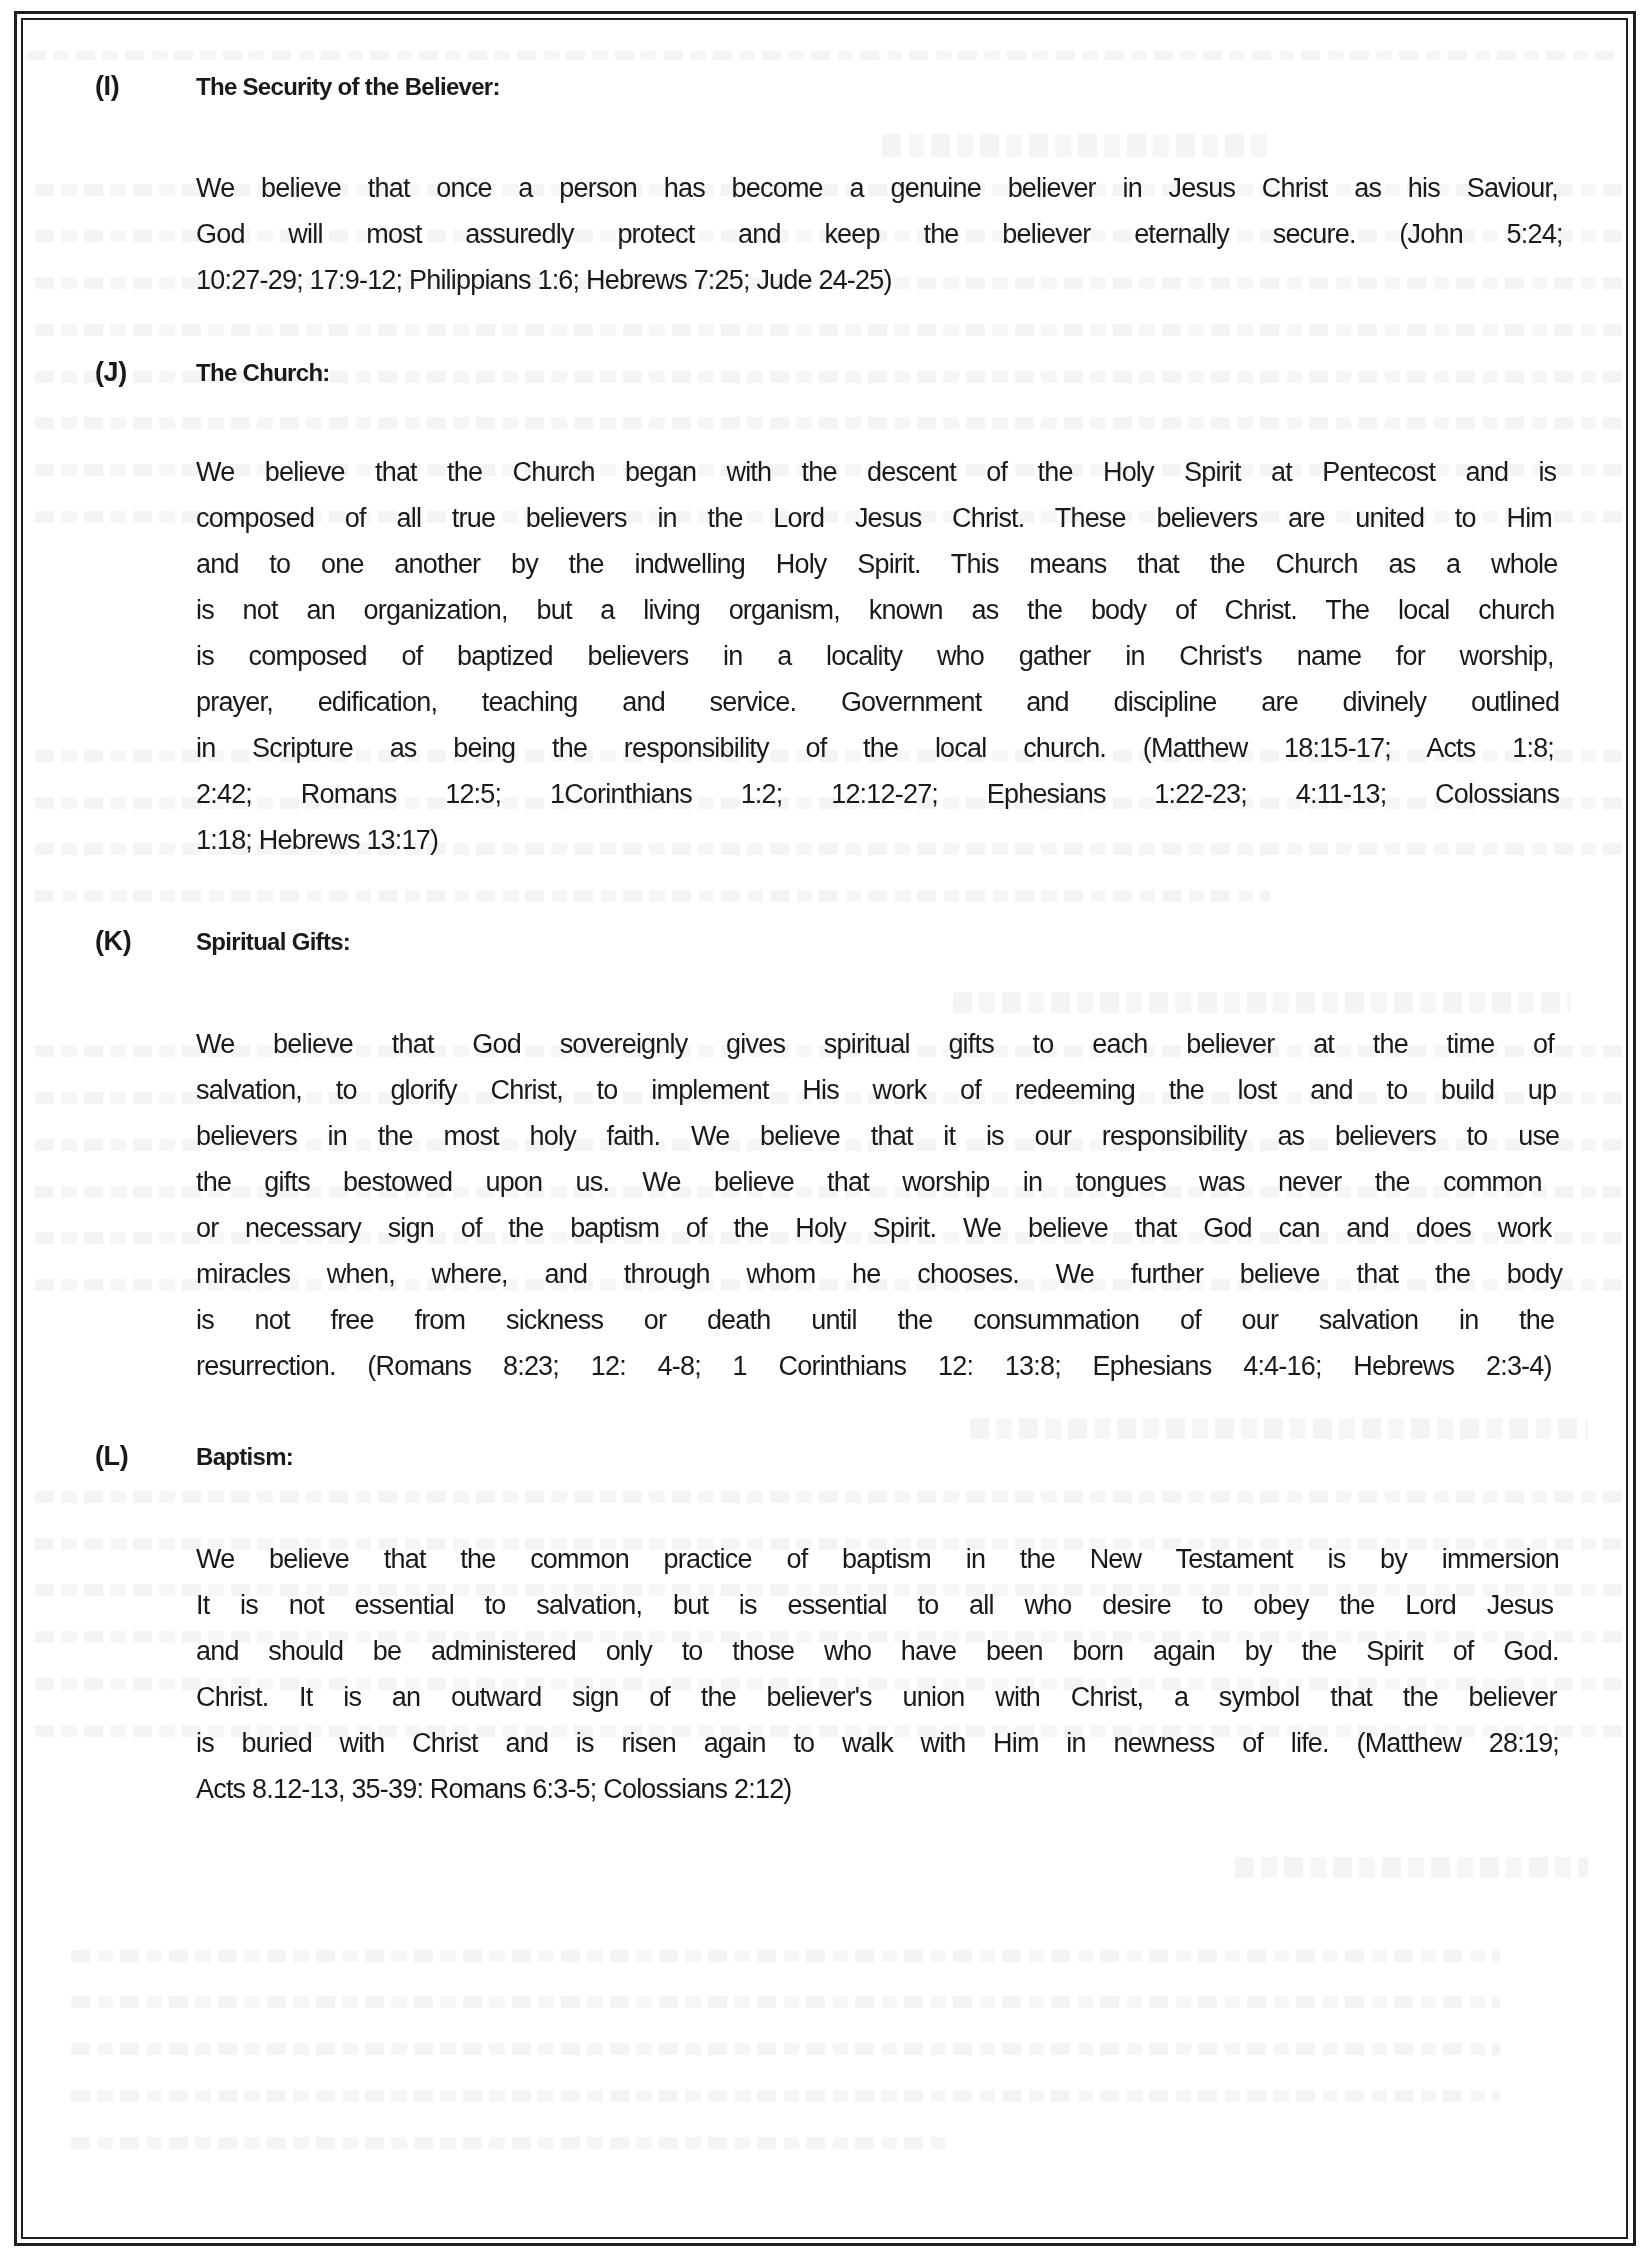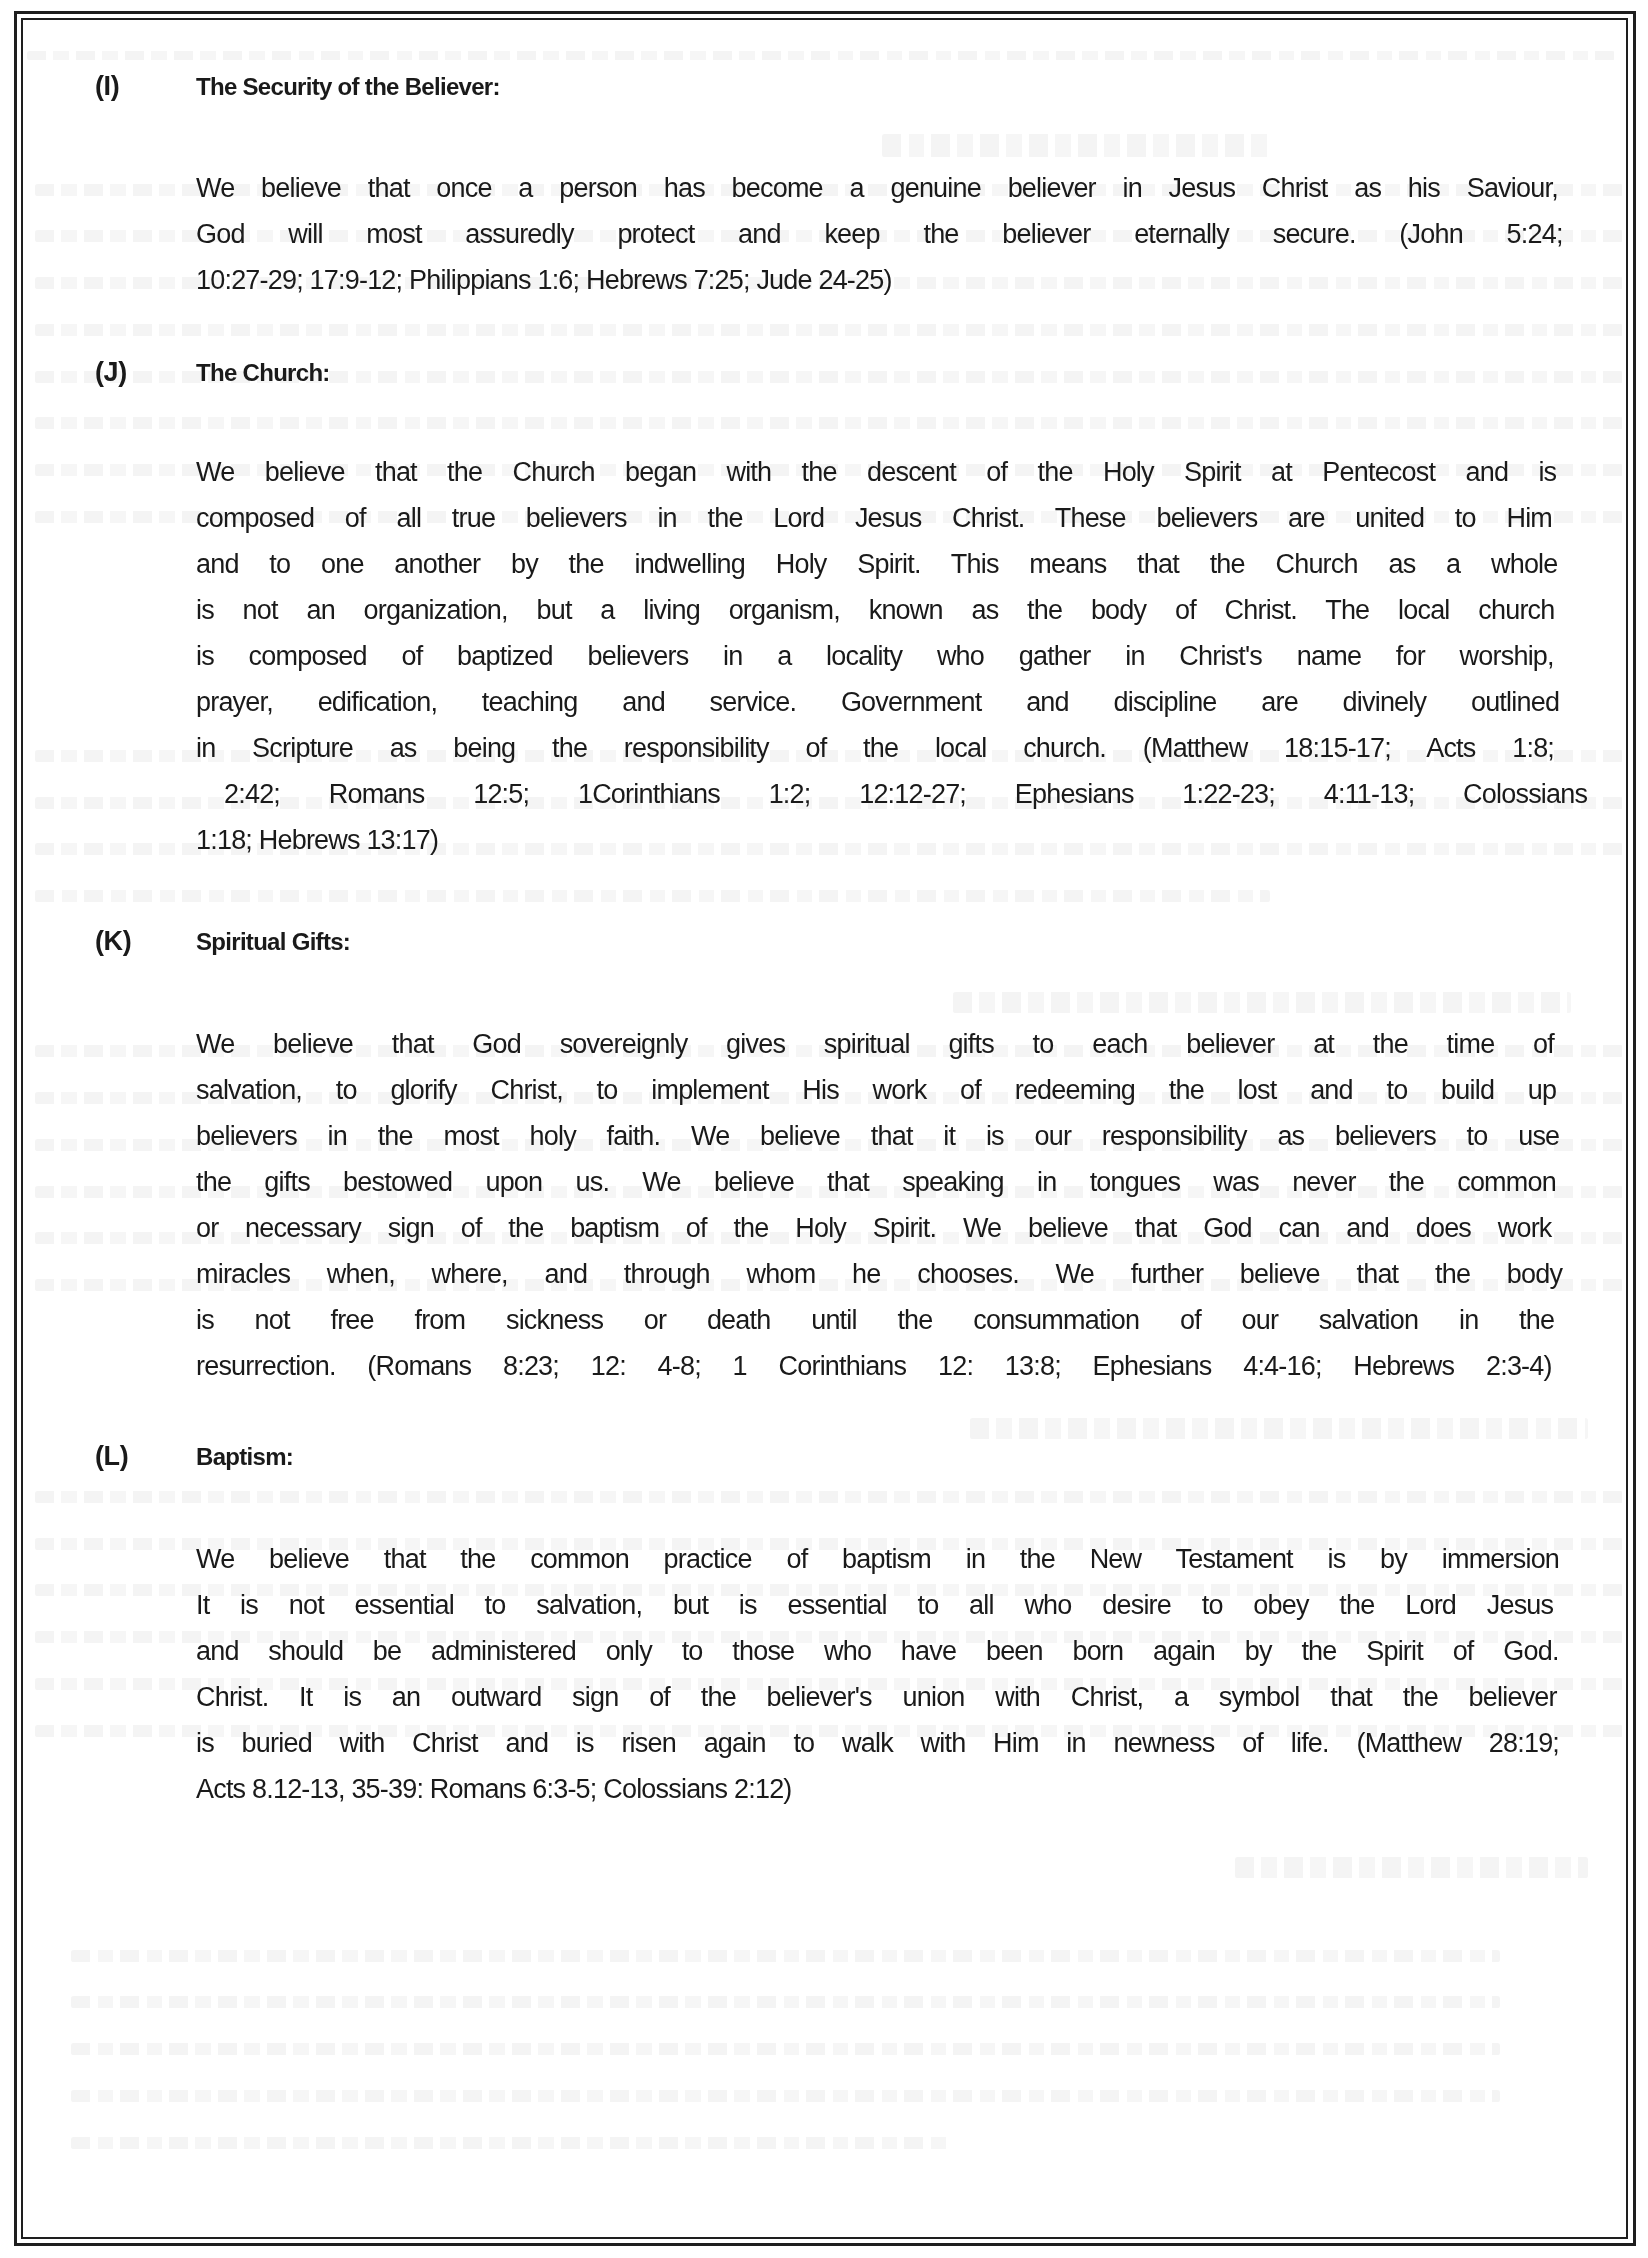--- a/index.html
+++ b/index.html
@@ -147,35 +147,35 @@
     <span class="section-title">The Church:</span>
   </div>
   <div class="section-body" style="margin-top:46px;">
     <span class="body-line" style="white-space: nowrap; display: block; text-align-last: left; width: 1374px; word-spacing: 23.6px; text-align: left;">We believe that the Church began with the descent of the Holy Spirit at Pentecost and is</span>
     <span class="body-line" style="white-space: nowrap; display: block; text-align-last: left; width: 1374px; word-spacing: 24px; text-align: left;">composed of all true believers in the Lord Jesus Christ. These believers are united to Him</span>
     <span class="body-line" style="white-space: nowrap; display: block; text-align-last: left; width: 1374px; word-spacing: 24px; text-align: left;">and to one another by the indwelling Holy Spirit. This means that the Church as a whole</span>
     <span class="body-line" style="white-space: nowrap; display: block; text-align-last: left; width: 1374px; word-spacing: 22px; text-align: left;">is not an organization, but a living organism, known as the body of Christ. The local church</span>
     <span class="body-line" style="white-space: nowrap; display: block; text-align-last: left; width: 1374px; word-spacing: 28px; text-align: left;">is composed of baptized believers in a locality who gather in Christ's name for worship,</span>
     <span class="body-line" style="white-space: nowrap; display: block; text-align-last: left; width: 1374px; word-spacing: 38px; text-align: left;">prayer, edification, teaching and service. Government and discipline are divinely outlined</span>
     <span class="body-line" style="white-space: nowrap; display: block; text-align-last: left; width: 1374px; word-spacing: 30px; text-align: right;">in Scripture as being the responsibility of the local church. (Matthew 18:15-17; Acts 1:8;</span>
-    <span class="body-line" style="white-space: nowrap; display: block; text-align-last: left; width: 1374px; word-spacing: 42px; text-align: right; margin-left: 28px;">2:42; Romans 12:5; 1Corinthians 1:2; 12:12-27; Ephesians 1:22-23; 4:11-13; Colossians</span>
+    <span class="body-line" style="white-space: nowrap; display: block; text-align-last: left; width: 1374px; word-spacing: 42px; text-align: right;">2:42; Romans 12:5; 1Corinthians 1:2; 12:12-27; Ephesians 1:22-23; 4:11-13; Colossians</span>
     <span class="body-line last" style="white-space: nowrap; display: block; text-align-last: left; width: 1374px; text-align: left;">1:18; Hebrews 13:17)</span>
   </div>
 </div>
 
 <div class="section" style="top:926px;">
   <div class="section-header">
     <span class="section-letter">(K)</span>
     <span class="section-title">Spiritual Gifts:</span>
   </div>
   <div class="section-body" style="margin-top:49px;">
     <span class="body-line" style="white-space: nowrap; display: block; text-align-last: left; width: 1374px; word-spacing: 32px; text-align: left;">We believe that God sovereignly gives spiritual gifts to each believer at the time of</span>
     <span class="body-line" style="white-space: nowrap; display: block; text-align-last: left; width: 1374px; word-spacing: 27px; text-align: left;">salvation, to glorify Christ, to implement His work of redeeming the lost and to build up</span>
     <span class="body-line" style="white-space: nowrap; display: block; text-align-last: left; width: 1374px; word-spacing: 24px; text-align: left;">believers in the most holy faith. We believe that it is our responsibility as believers to use</span>
-    <span class="body-line" style="white-space: nowrap; display: block; text-align-last: left; width: 1374px; word-spacing: 26.5px; text-align: left;">the gifts bestowed upon us. We believe that speaking in tongues was never the common</span>
+    <span class="body-line" style="white-space: nowrap; display: block; text-align-last: left; width: 1374px; word-spacing: 26.5px; text-align: left;">the gifts bestowed upon us. We believe that worship in tongues was never the common</span>
     <span class="body-line" style="white-space: nowrap; display: block; text-align-last: left; width: 1374px; word-spacing: 20px; text-align: left;">or necessary sign of the baptism of the Holy Spirit. We believe that God can and does work</span>
     <span class="body-line" style="white-space: nowrap; display: block; text-align-last: left; width: 1374px; word-spacing: 30px; text-align: left;">miracles when, where, and through whom he chooses. We further believe that the body</span>
     <span class="body-line" style="white-space: nowrap; display: block; text-align-last: left; width: 1374px; word-spacing: 34px; text-align: left;">is not free from sickness or death until the consummation of our salvation in the</span>
     <span class="body-line" style="white-space: nowrap; display: block; text-align-last: left; width: 1374px; word-spacing: 25px; text-align: right;">resurrection. (Romans 8:23; 12: 4-8; 1 Corinthians 12: 13:8; Ephesians 4:4-16; Hebrews 2:3-4)</span>
   </div>
 </div>
 
 <div class="section" style="top:1441px;">
   <div class="section-header">
     <span class="section-letter">(L)</span>

